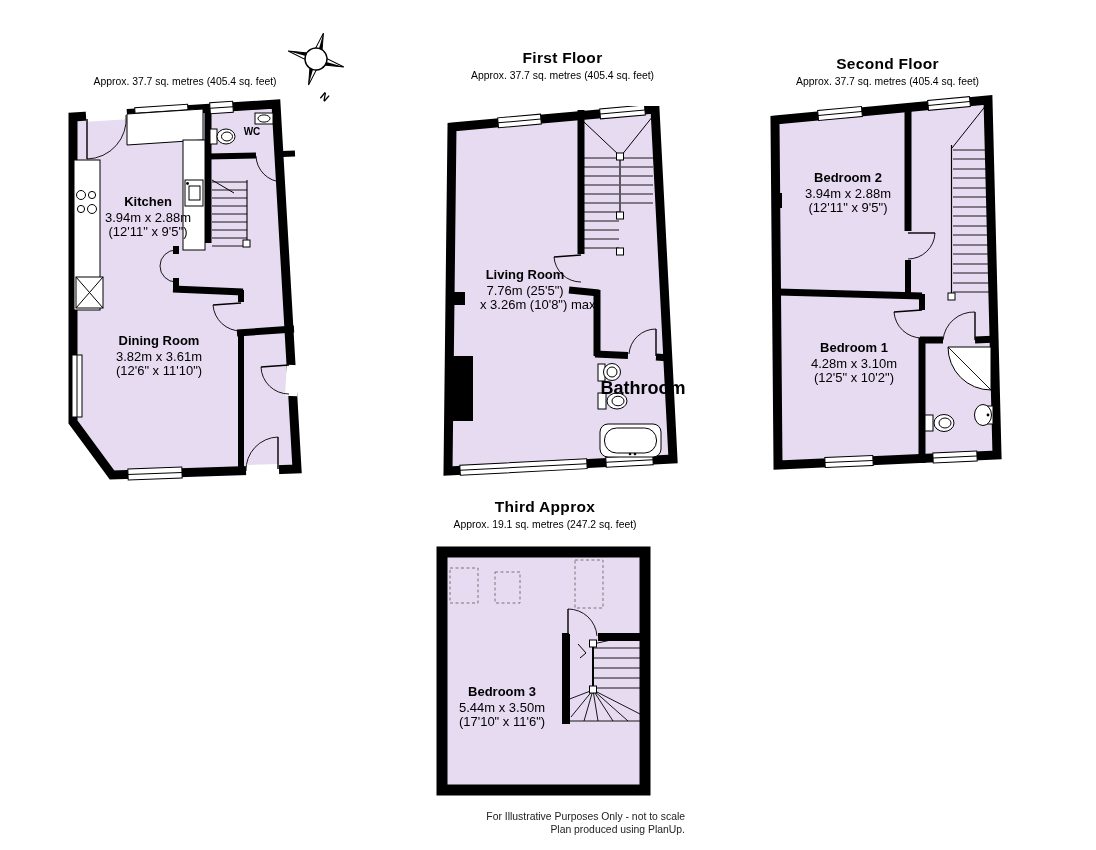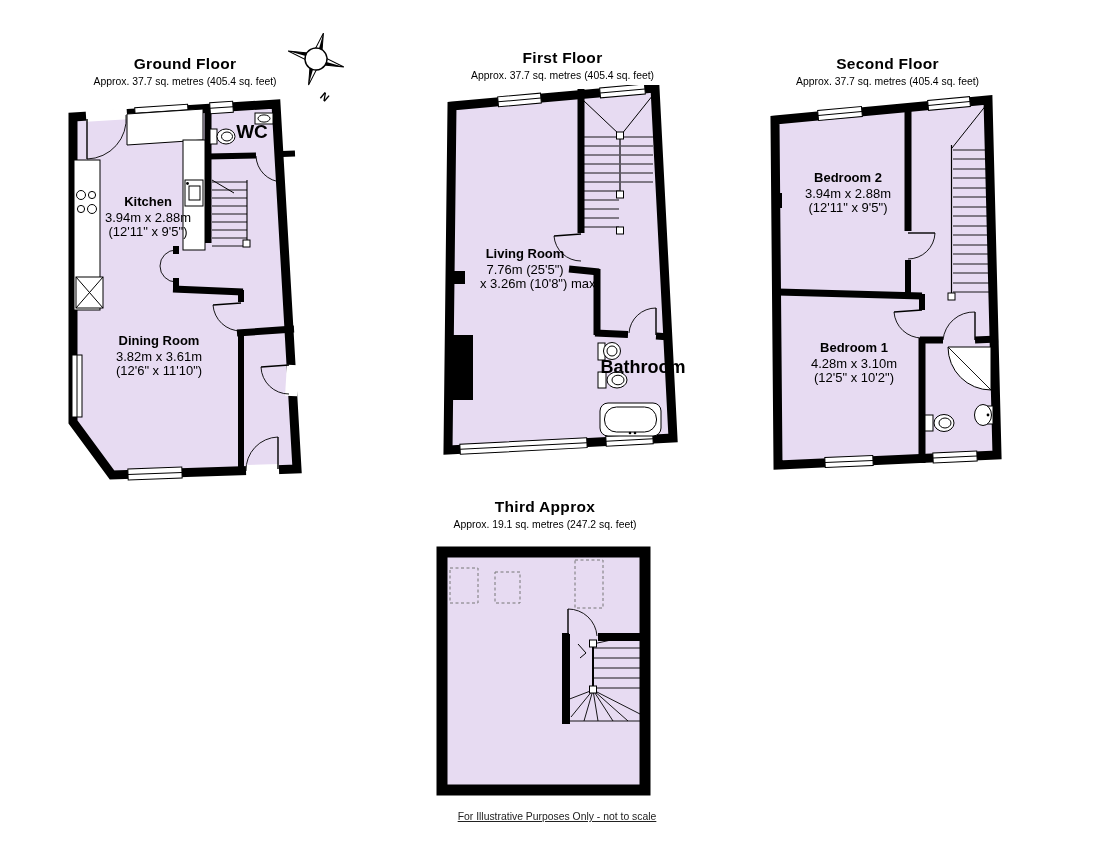--- a/index.html
+++ b/index.html
@@ -7,21 +7,21 @@
   .canvas{position:relative;width:1096px;height:850px;background:#fff;overflow:hidden;}
   .floor{position:absolute;}
   .floor-title{position:absolute;top:0;width:100%;text-align:center;font-weight:bold;font-size:15.5px;letter-spacing:.3px;}
   .floor-sub{position:absolute;top:21px;width:100%;text-align:center;font-size:10.4px;}
   .plan{position:absolute;left:0;}
   .plan svg{display:block;}
   .room-label{position:absolute;transform:translateX(-50%);text-align:center;}
   .rname{font-weight:bold;font-size:13px;line-height:18px;}
   .rdim{font-size:13px;line-height:13.6px;white-space:nowrap;}
   .nowrap{white-space:nowrap;}
-  .footer{position:absolute;left:407px;top:810px;width:300px;text-align:center;font-size:10.4px;line-height:13px;color:#222;text-decoration:underline;}
+  .footer{position:absolute;left:385px;top:810px;width:300px;text-align:right;font-size:10.4px;line-height:13px;color:#222;}
   .compass{position:absolute;left:288px;top:33px;}
 </style>
 </head>
 <body>
 
 <div class="canvas">
 
   <div class="compass">
     <svg width="64" height="76" viewBox="0 0 64 76">
       <g transform="rotate(16 28 26)">
@@ -30,21 +30,20 @@
         <path d="M57,26 L32.5,30.5 L28,26 Z" fill="#000"></path>
         <path d="M28,53 L23.5,30.5 L28,26 Z" fill="#000"></path>
         <path d="M-1,26 L23.5,21.5 L28,26 Z" fill="#000"></path>
         <circle cx="28" cy="26" r="11" fill="#fff" stroke="#000" stroke-width="1.4"></circle>
       </g>
       <text x="33" y="67" transform="rotate(40 36 63)" font-size="11" font-weight="bold">N</text>
     </svg>
   </div>
 
   <div class="floor" style="left:60px;top:55px;width:250px;height:440px">
-    <div class="floor-title">Ground Floor</div>
     <div class="floor-sub">Approx. 37.7 sq. metres (405.4 sq. feet)</div>
     <div class="plan" style="top:43px;width:250px;height:390px">
       <svg width="250" height="390" viewBox="0 0 250 390">
 
         <polygon points="13,19 216,6 237,371 52,377 13,324" fill="#e7dbf2" stroke="#000" stroke-width="9" stroke-linejoin="miter"></polygon>
 
         <g stroke="#000">
           <line x1="148" y1="8" x2="148" y2="145" stroke-width="7"></line>
           <line x1="148" y1="58.5" x2="196" y2="57.5" stroke-width="6"></line>
           <line x1="222" y1="56" x2="235" y2="55.5" stroke-width="6"></line>
@@ -137,29 +136,29 @@
         <div class="rname">Kitchen</div>
         <div class="rdim">3.94m x 2.88m</div>
         <div class="rdim">(12'11" x 9'5")</div>
       </div>
       <div class="room-label" style="left:99px;top:234px;width:90px">
         <div class="rname">Dining Room</div>
         <div class="rdim">3.82m x 3.61m</div>
         <div class="rdim">(12'6" x 11'10")</div>
       </div>
       <div class="room-label" style="left:192px;top:25px">
-        <div class="rname nowrap" style="font-size:19px">WC</div>
+        <div class="rname nowrap" style="font-size:10px">WC</div>
       </div>
     </div>
   </div>
 
   <div class="floor" style="left:440px;top:49px;width:245px;height:430px">
     <div class="floor-title">First Floor</div>
     <div class="floor-sub">Approx. 37.7 sq. metres (405.4 sq. feet)</div>
-    <div class="plan" style="top:36px;width:245px;height:380px">
+    <div class="plan" style="top:57px;width:245px;height:380px">
       <svg width="245" height="380" viewBox="0 0 245 380">
         <polygon points="12,21 215,3 233,353 8,365" fill="#e7dbf2" stroke="#000" stroke-width="9" stroke-linejoin="miter"></polygon>
         <g stroke="#000">
           <line x1="141" y1="4" x2="141" y2="148" stroke-width="7"></line>
           <line x1="129" y1="184" x2="159" y2="187" stroke-width="7"></line>
           <line x1="157" y1="184" x2="157" y2="250" stroke-width="7"></line>
           <line x1="155" y1="248" x2="188" y2="249.5" stroke-width="7"></line>
           <line x1="216" y1="251" x2="230" y2="252" stroke-width="7"></line>
         </g>
 
@@ -338,20 +337,26 @@
           <rect x="159.5" y="100" width="7" height="7" fill="#fff" stroke-width="1"></rect>
           <rect x="159.5" y="146" width="7" height="7" fill="#fff" stroke-width="1"></rect>
           <path d="M148,104 L156,113 L150,118" stroke-width="1"></path>
         </g>
 
         <g stroke="#000" fill="none">
           <path d="M138,96 L138,69" stroke-width="1.4"></path>
             <path d="M167,96 A29,29 0 0 0 138,69" stroke-width="0.9"></path>
         </g>
       </svg>
+      <div class="room-label" style="left:72px;top:143px">
+        <div class="rname nowrap">Bedroom 3</div>
+        <div class="rdim">5.44m x 3.50m</div>
+        <div class="rdim">(17'10" x 11'6")</div>
+      </div>
     </div>
   </div>
 
   <div class="footer">
     <div>For Illustrative Purposes Only - not to scale</div>
+    <div>Plan produced using PlanUp.</div>
   </div>
 
 </div>
 
 </body></html>

